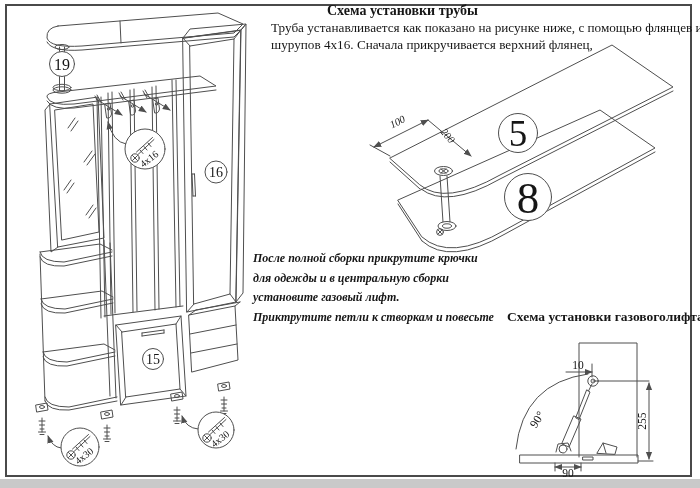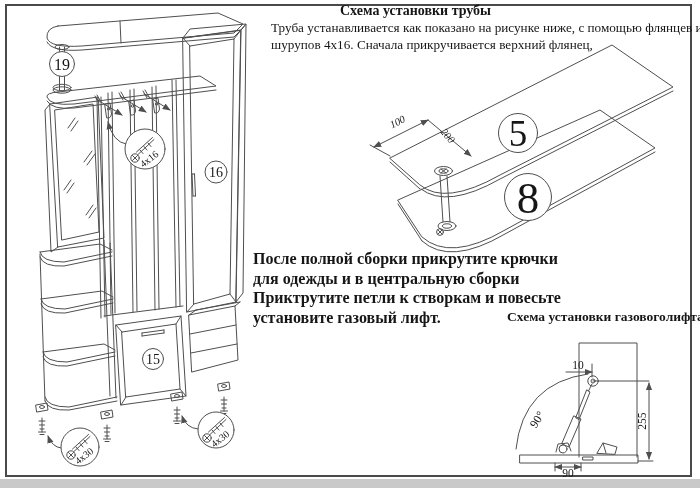--- a/index.html
+++ b/index.html
@@ -10,23 +10,23 @@
   }
   .page-border{
     position:absolute;left:5px;top:4px;width:687px;height:473px;
     border:2px solid #4a4a4a;box-sizing:border-box;pointer-events:none;
   }
   .page-edge-band{
     position:absolute;left:0;top:479px;width:700px;height:9px;background:#c9c9c9;
   }
   .art{position:absolute;left:0;top:0;}
   .txt{position:absolute;white-space:nowrap;}
-  .title-pipe{left:340px;top:3px;font-size:14px;font-weight:bold;}
+  .title-pipe{left:327px;top:3px;font-size:14px;font-weight:bold;}
   .pipe-par{left:271px;top:19px;font-size:13.2px;line-height:17px;}
-  .note{left:253px;top:249px;font-size:16px;line-height:19.5px;font-weight:bold;}
+  .note{left:253px;top:249px;font-size:12px;line-height:19.5px;font-weight:bold;font-style:italic;}
   .title-gas{left:507px;top:309px;font-size:13.5px;font-weight:bold;}
   svg text{font-family:"Liberation Serif","DejaVu Serif",serif;fill:#161616;}
 </style>
 </head>
 <body>
 
 <div class="page-border"></div>
 <div class="page-edge-band"></div>
 
 <svg class="art" width="700" height="488" viewBox="0 0 700 488">
@@ -308,17 +308,17 @@
 <div class="txt title-pipe">Схема установки трубы</div>
 
 <div class="txt pipe-par">
   <div>Труба устанавливается как показано на рисунке ниже, с помощью флянцев и</div>
   <div>шурупов 4х16. Сначала прикручивается верхний флянец,</div>
 </div>
 
 <div class="txt note">
   <div>После полной сборки прикрутите крючки</div>
   <div>для одежды и в центральную сборки</div>
+  <div>установите газовый лифт.</div>
   <div>Приктрутите петли к створкам и повесьте</div>
-  <div>установите газовый лифт.</div>
 </div>
 
 <div class="txt title-gas">Схема установки газовоголифта:</div>
 
 </body></html>

